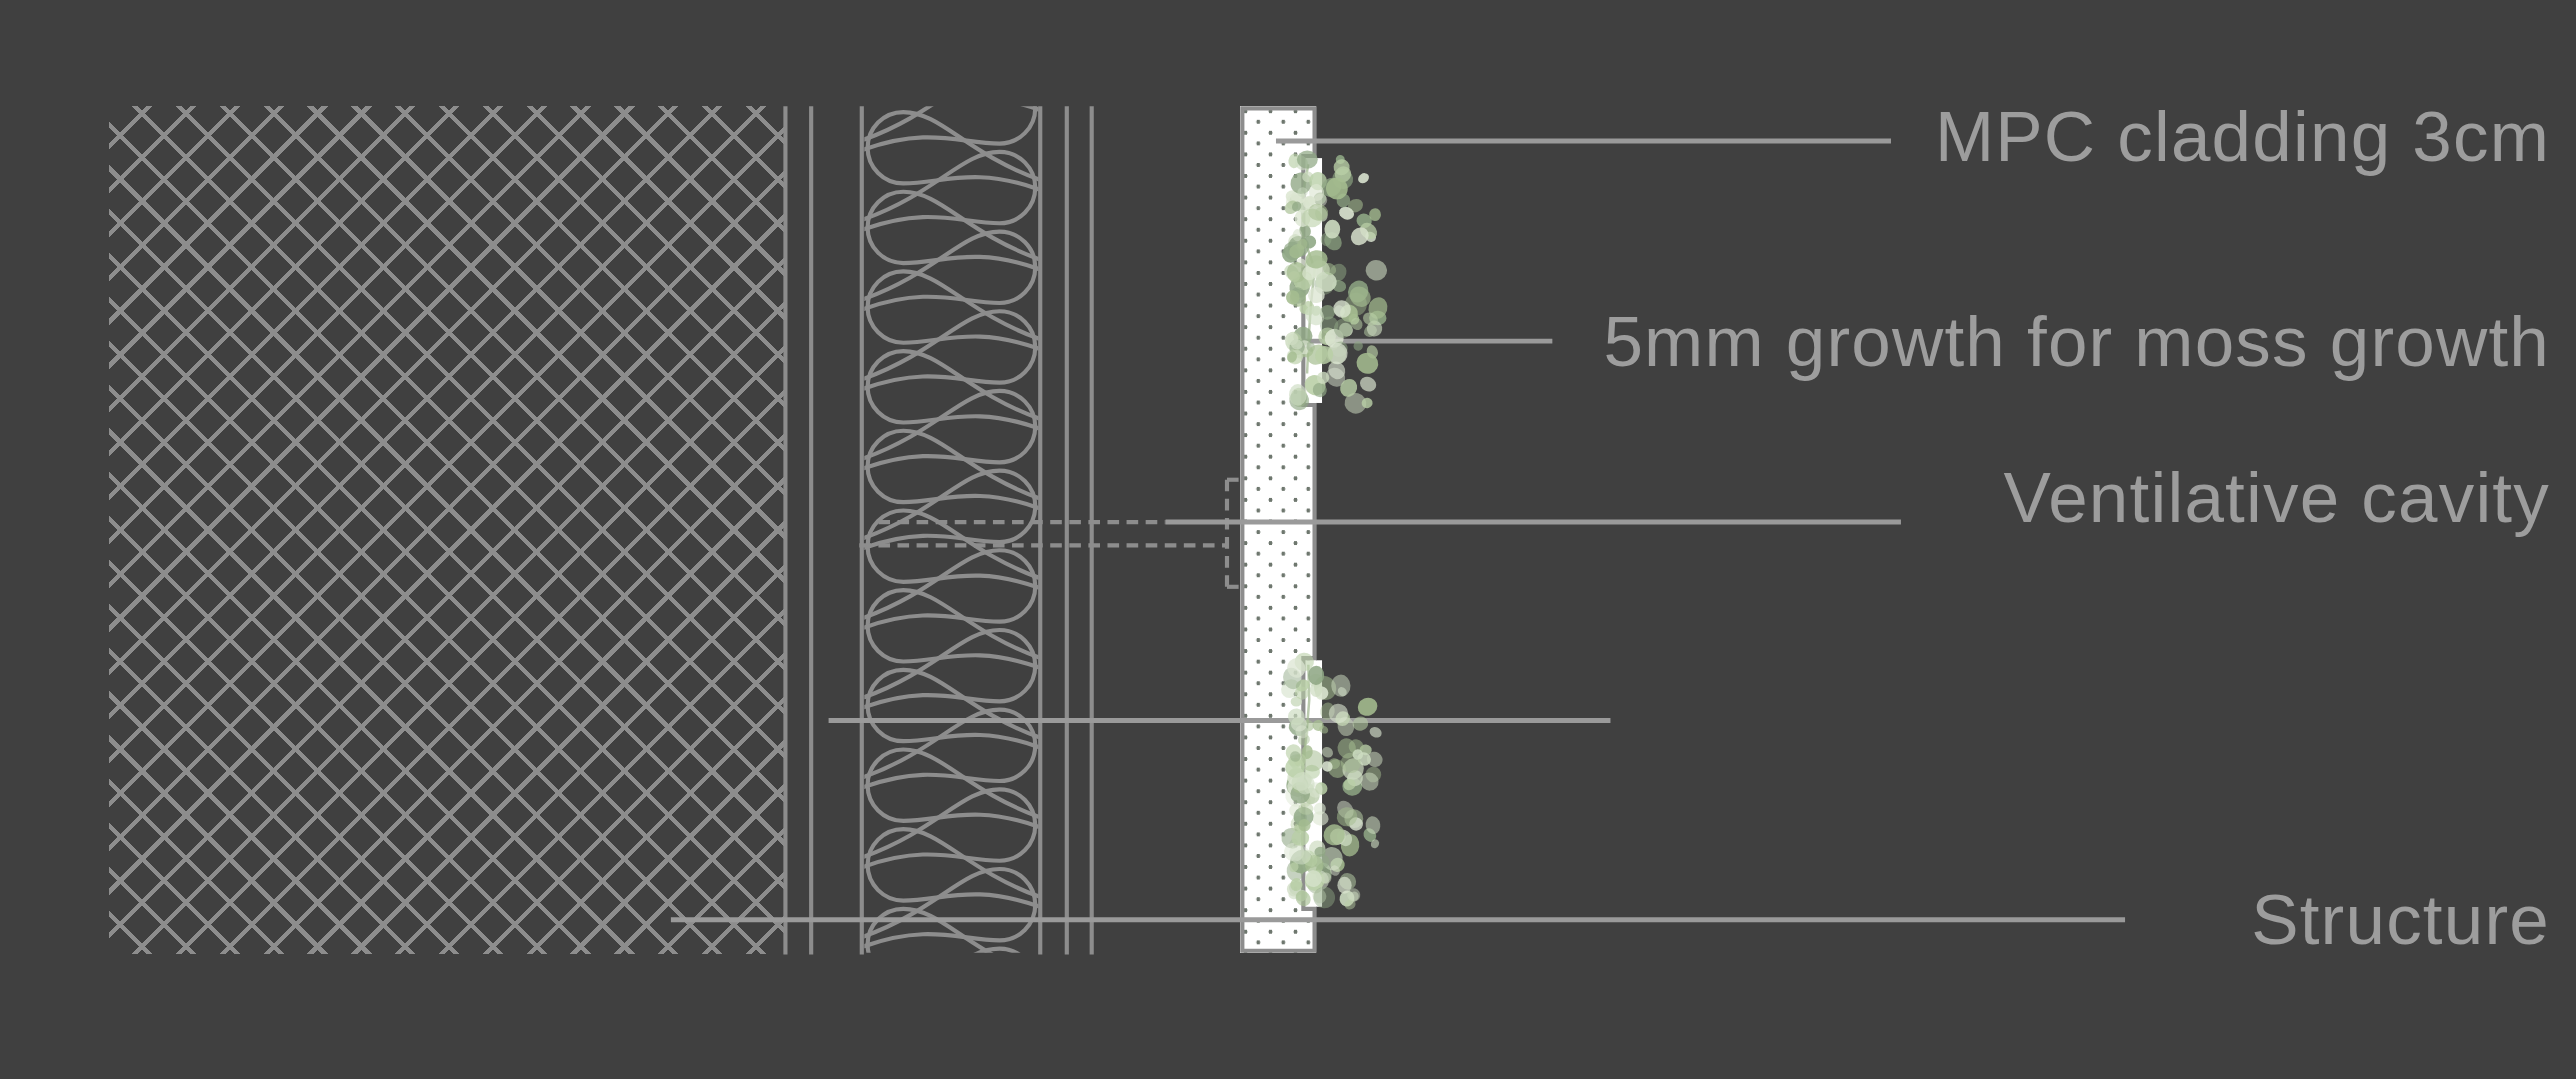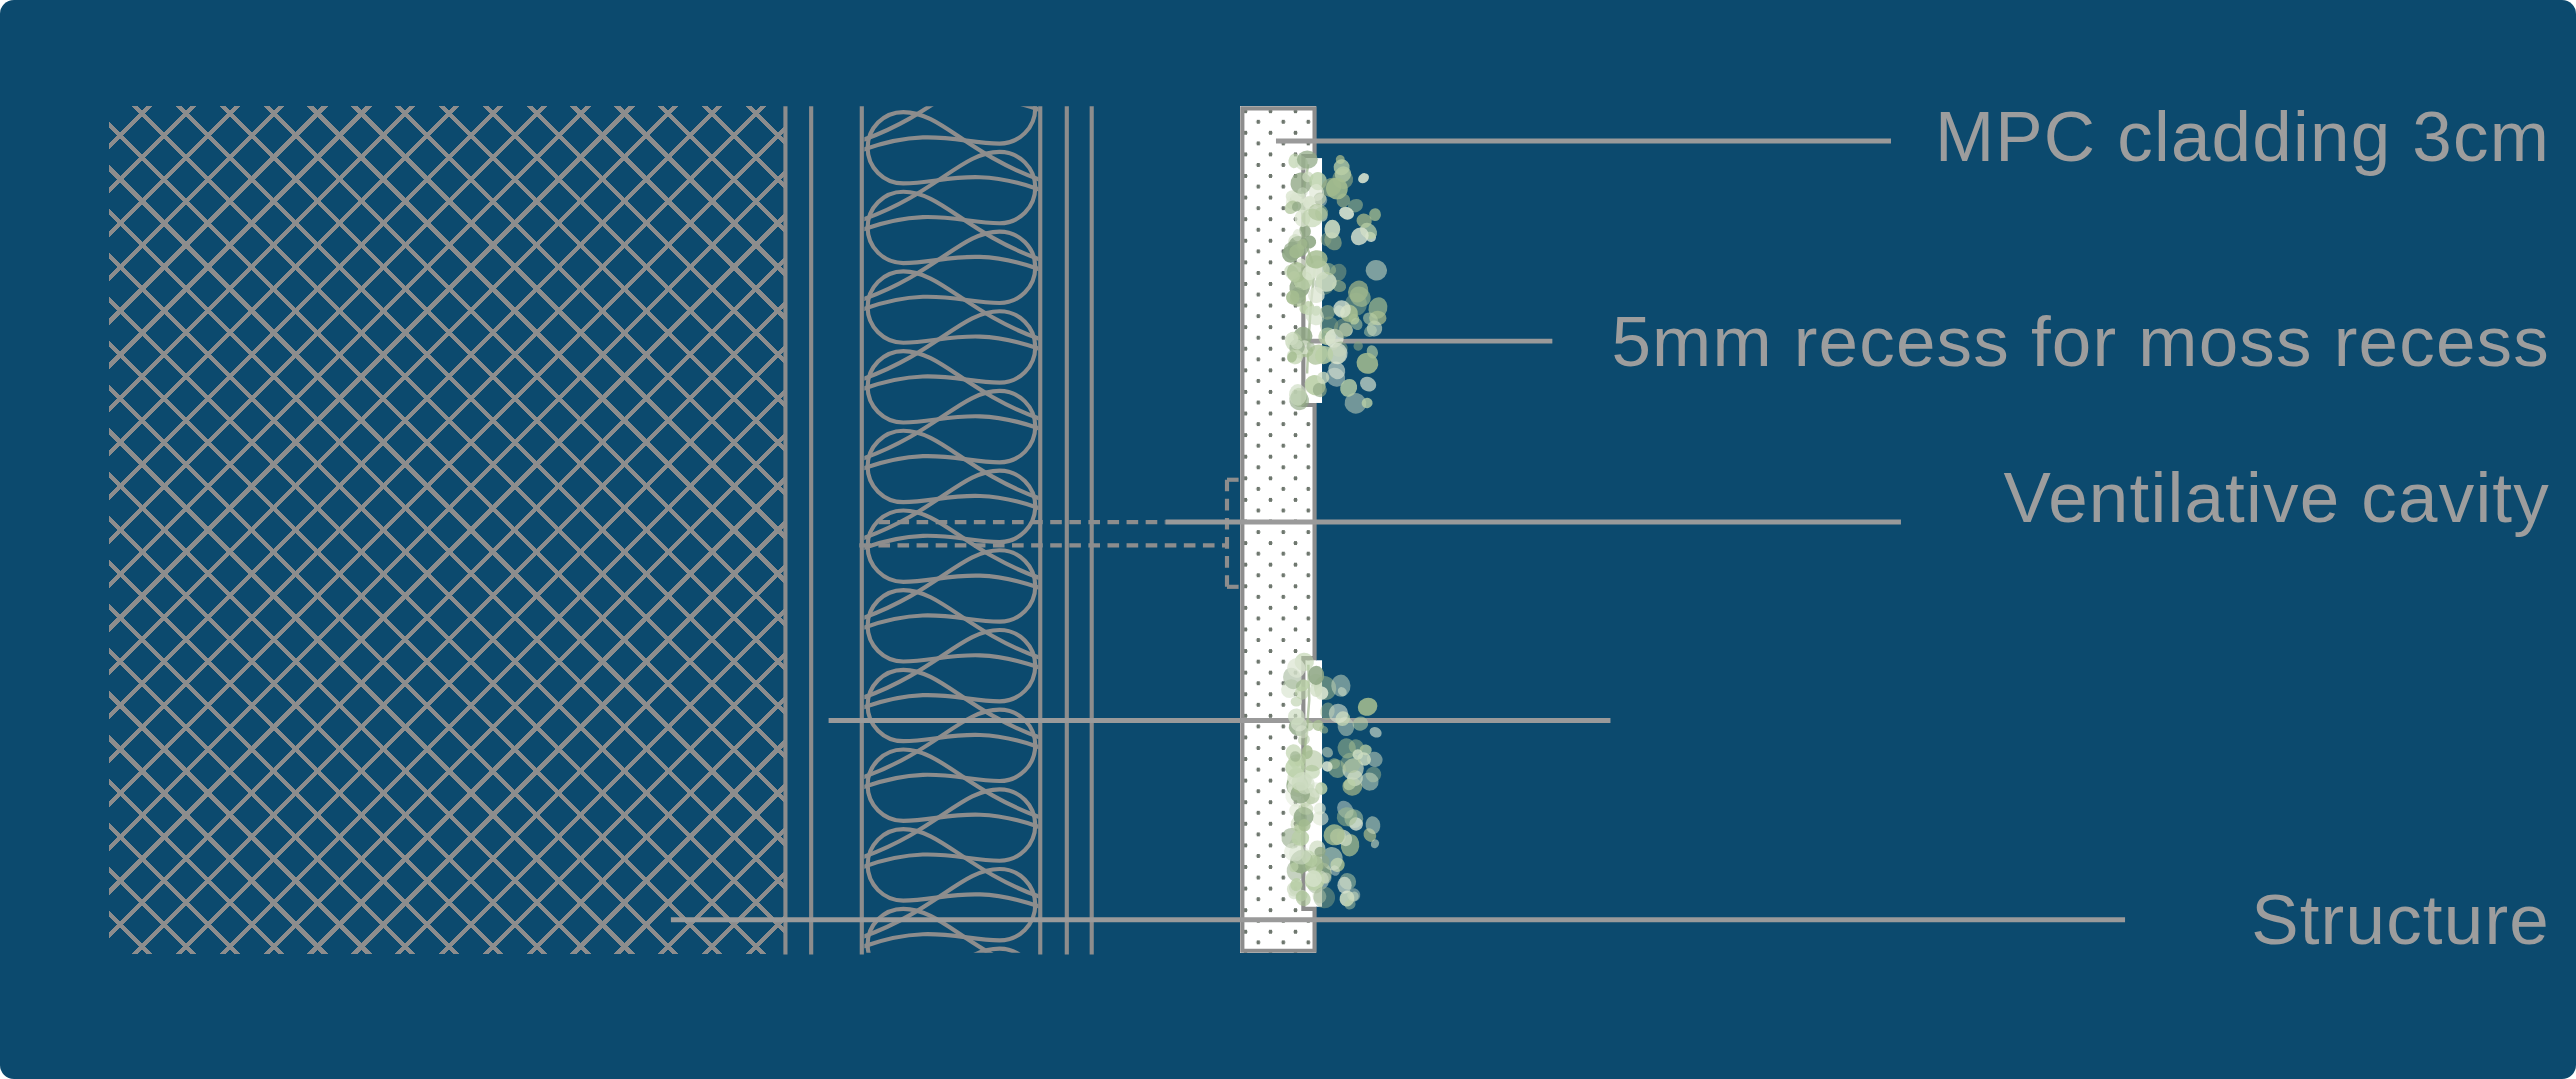--- a/index.html
+++ b/index.html
@@ -1,19 +1,18 @@
 <!DOCTYPE html>
 <html style="--line: #8d8d8d; --dot: #6e776e; --text: #9d9d9d;font-size:13.3px"><head>
 <meta charset="utf-8">
 <style>
   html,body{margin:0;padding:0;background:#ffffff;}
   .stage{
-    position:relative;width:2576px;height:1079px;background:#0c4a6e;overflow:hidden;
+    position:relative;width:2576px;height:1079px;background:#404040;overflow:hidden;
     font-family:"Liberation Sans", sans-serif;
-    border-radius:14px;
   }
   
   .hatch{
     position:absolute;left:109px;top:106px;width:677px;height:848px;
     background-image:
       repeating-linear-gradient(45deg,  transparent 0 26.6px, var(--line) 26.6px 31px),
       repeating-linear-gradient(135deg, transparent 0 26.6px, var(--line) 26.6px 31px);
   }
   
   .stipple{
@@ -366,17 +365,17 @@
         <ellipse cx="1585.4" cy="813.7" rx="11.6" ry="9.7" fill="#8fa784" fill-opacity="0.87" transform="rotate(92 1585.4 813.7)"></ellipse>
         <ellipse cx="1589.9" cy="974.3" rx="7.2" ry="7.3" fill="#dce6d2" fill-opacity="0.62" transform="rotate(39 1589.9 974.3)"></ellipse>
         <ellipse cx="1568.1" cy="1079.2" rx="7.3" ry="6.5" fill="#cddcc1" fill-opacity="0.81" transform="rotate(320 1568.1 1079.2)"></ellipse>
         <ellipse cx="1573.0" cy="974.4" rx="9.2" ry="7.3" fill="#b9cfa6" fill-opacity="0.49" transform="rotate(2 1573.0 974.4)"></ellipse>
         <ellipse cx="1572.4" cy="945.2" rx="12.0" ry="11.3" fill="#cddcc1" fill-opacity="0.62" transform="rotate(100 1572.4 945.2)"></ellipse>
         <ellipse cx="1569.7" cy="1082.4" rx="9.9" ry="8.5" fill="#a5bd90" fill-opacity="0.64" transform="rotate(52 1569.7 1082.4)"></ellipse>
       </g>
   </svg>
 
   <div class="label" style="top:101px">MPC cladding 3cm</div>
-  <div class="label" style="top:306px">5mm recess for moss recess</div>
+  <div class="label" style="top:306px">5mm growth for moss growth</div>
   <div class="label" style="top:462px">Ventilative cavity</div>
   <div class="label" style="top:884px">Structure</div>
 </div>
 
 
 </body></html>

